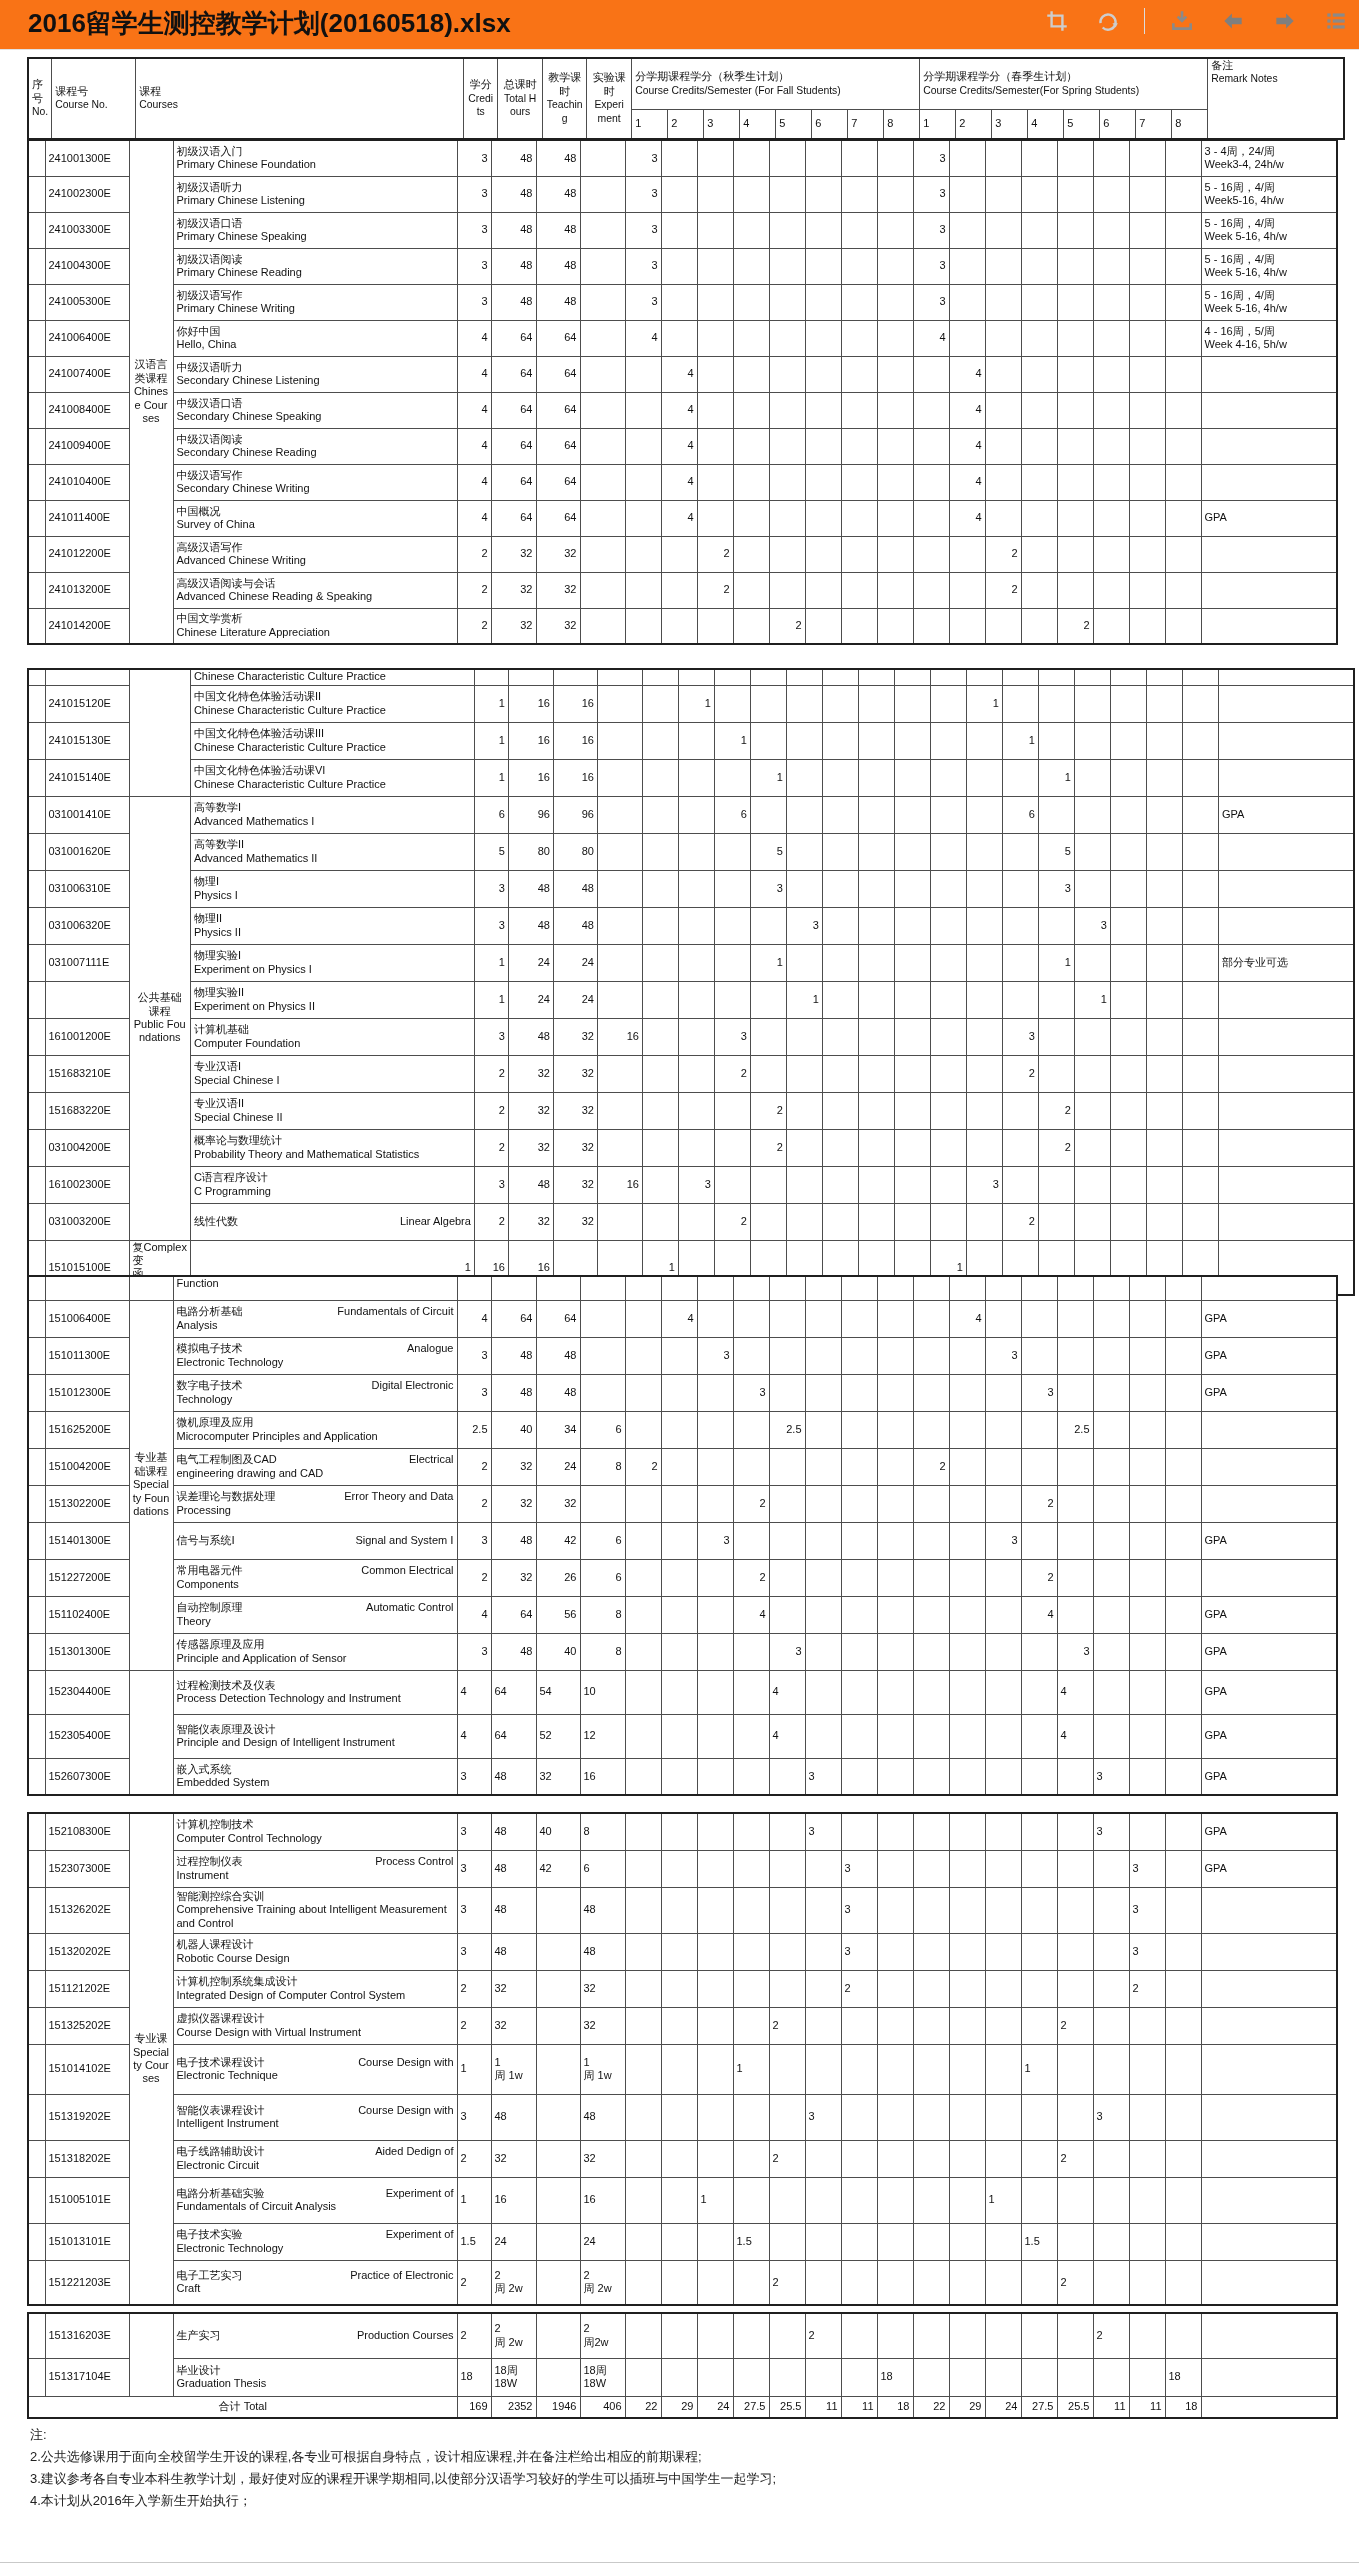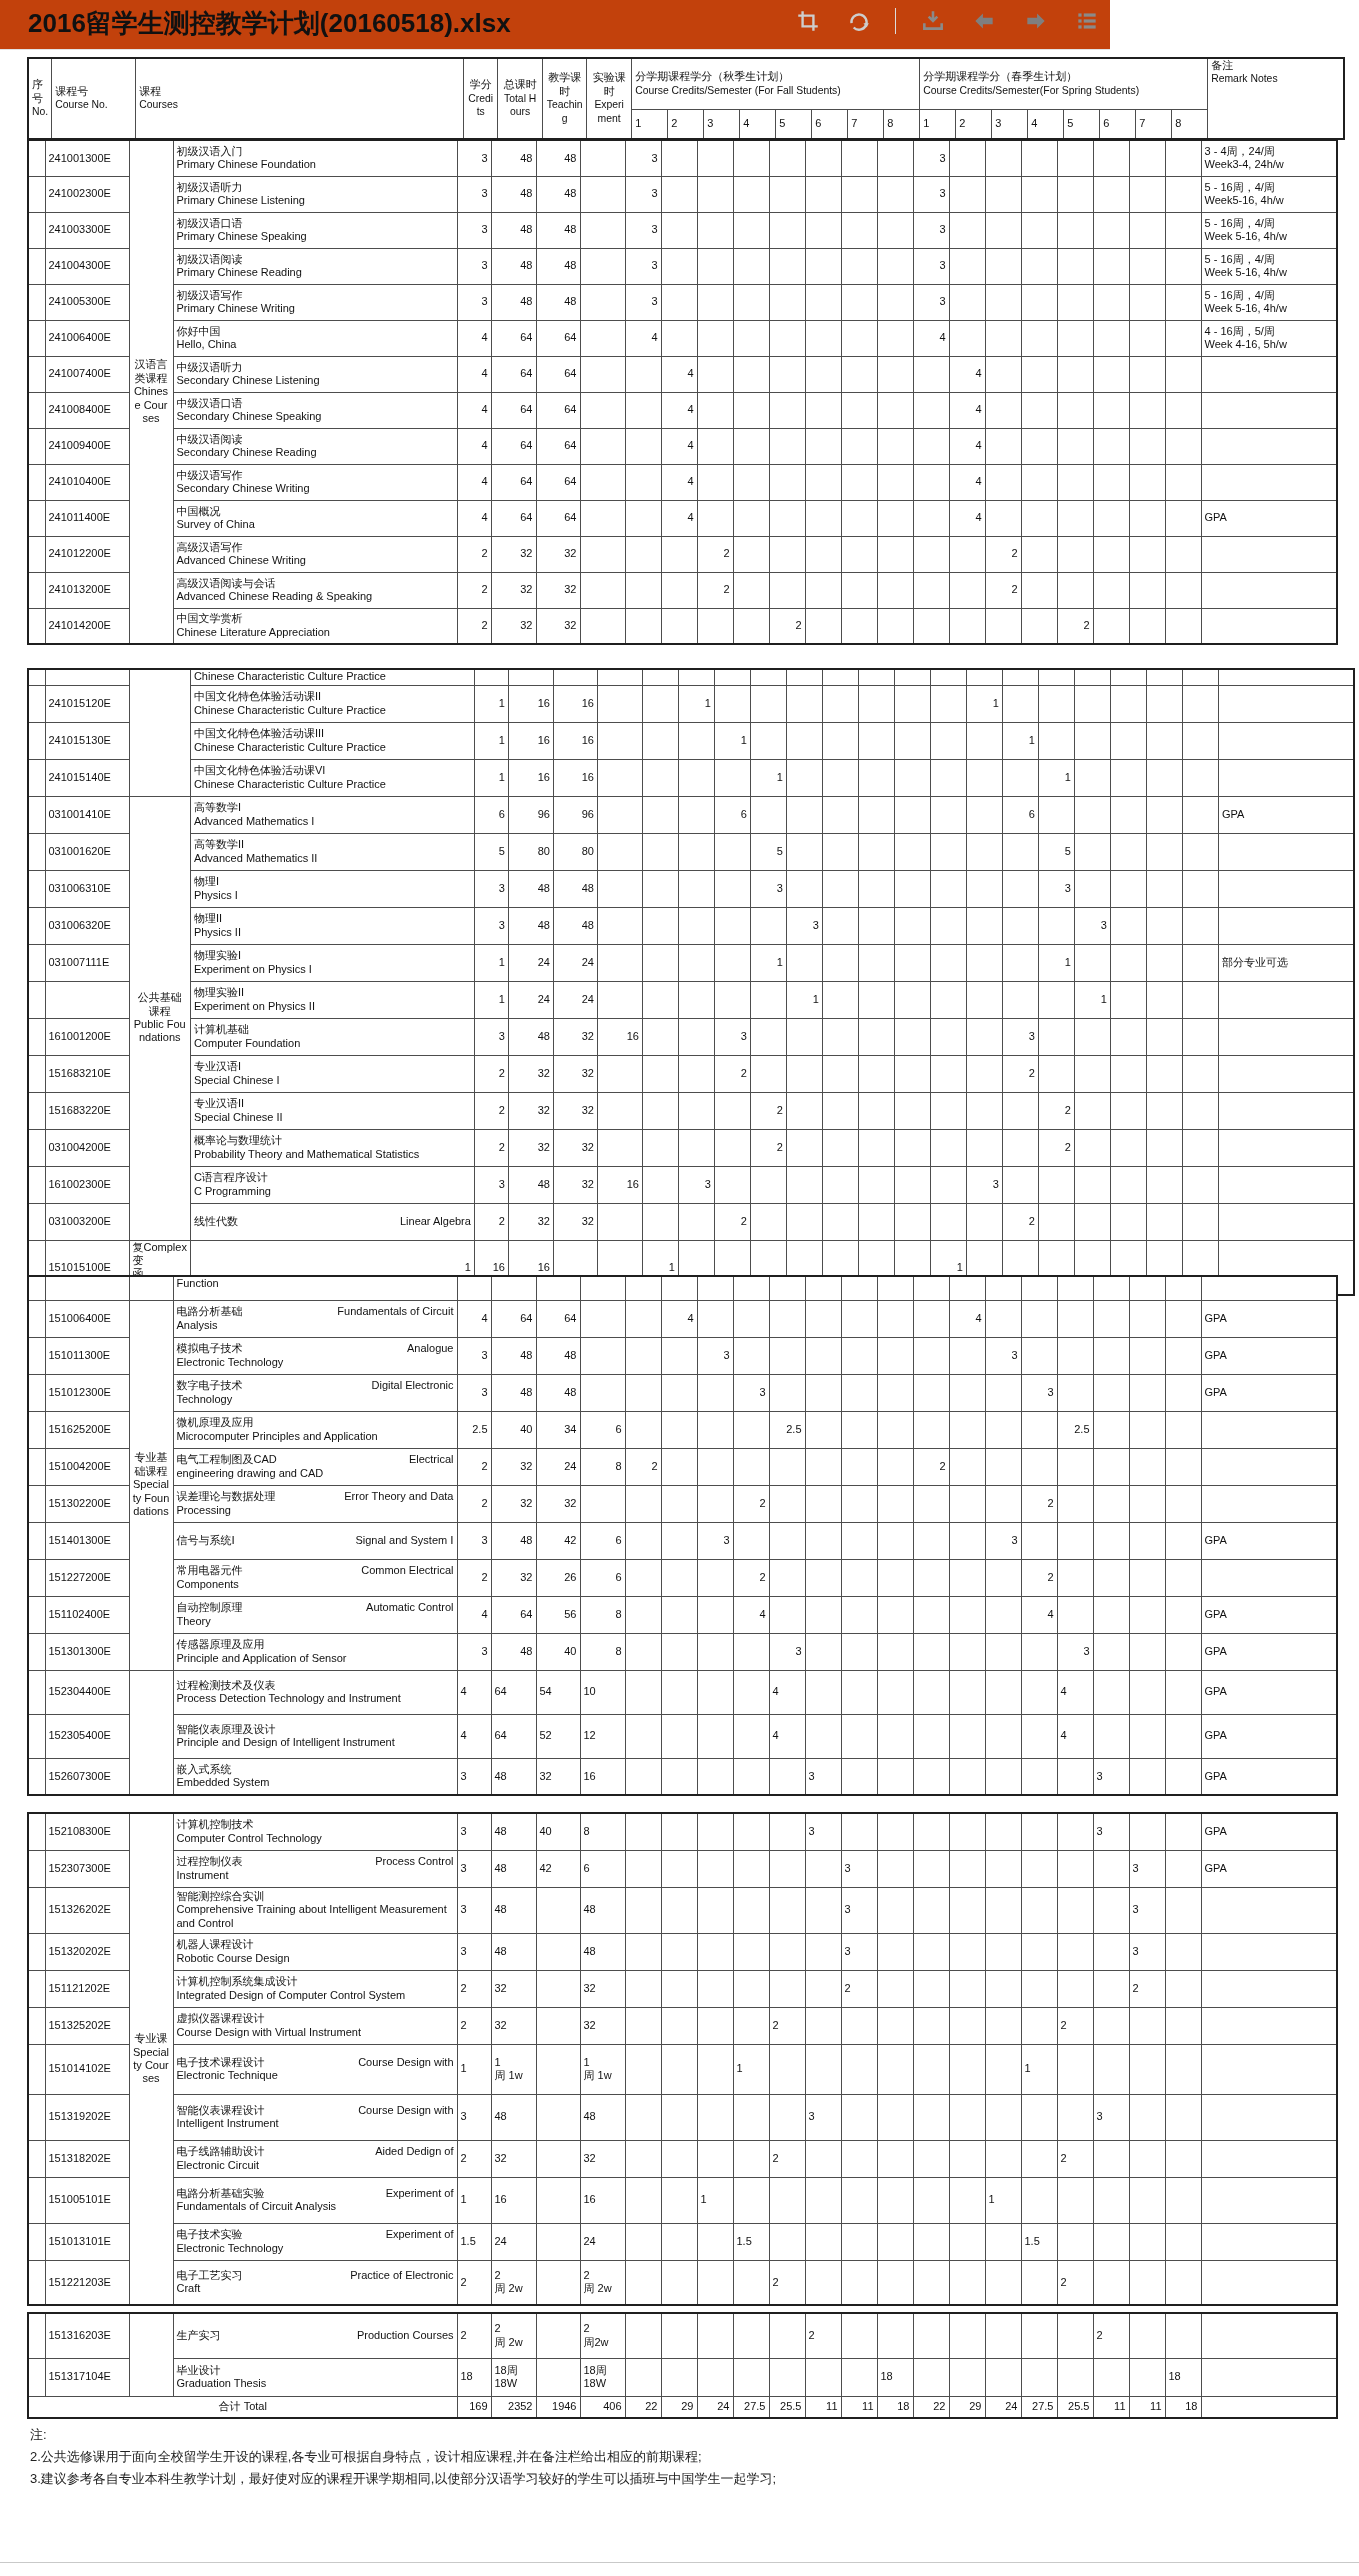--- a/index.html
+++ b/index.html
@@ -1,17 +1,17 @@
 <!DOCTYPE html>
 <html><head>
 <meta charset="utf-8">
 <style>
   html,body{margin:0;padding:0;background:#fff;}
   body{width:1359px;height:2576px;position:relative;font-family:"Liberation Sans","DejaVu Sans",sans-serif;color:#1a1a1a;}
-  .titlebar{position:absolute;left:0;top:0;width:1110px;height:49px;background:#c2410c;border-bottom:1px solid #e2e2e2;}
+  .titlebar{position:absolute;left:0;top:0;width:1359px;height:49px;background:#f97316;border-bottom:1px solid #e2e2e2;}
   .doc-title{position:absolute;left:28px;top:6px;font-size:26px;font-weight:bold;color:#111;letter-spacing:0px;white-space:nowrap;}
   .tb-icons{position:absolute;right:10px;top:8px;display:flex;align-items:center;gap:24px;}
   .tb-icons svg{display:block;}
   .tb-sep{width:1px;height:26px;background:#dcdcdc;}
   .tablepiece{position:absolute;border-collapse:collapse;table-layout:fixed;background:#fff;}
   .tablepiece td,.tablepiece th{border:1px solid #4d4d4d;padding:0 3px;font-size:11px;font-weight:normal;vertical-align:middle;overflow:hidden;line-height:1.22;color:#111;}
   .tablepiece{border:2px solid #1f1f1f;}
   .hd{font-size:11px;text-align:left;vertical-align:middle;}
   .hd .en{font-size:10.4px;}
   .semnum{font-size:10.4px;text-align:left;vertical-align:top;padding-top:0;}
@@ -2095,15 +2095,16 @@
           <td></td>
         </tr>
       </tbody>
     </table>
   </div>
 
 <div class="notes" style="top:2424px">注:</div>
 <div class="notes" style="top:2446px" id="notes-list">
     <div>2.公共选修课用于面向全校留学生开设的课程,各专业可根据自身特点，设计相应课程,并在备注栏给出相应的前期课程;</div>
     <div>3.建议参考各自专业本科生教学计划，最好使对应的课程开课学期相同,以使部分汉语学习较好的学生可以插班与中国学生一起学习;</div>
+    <div>4.本计划从2016年入学新生开始执行；</div>
   </div>
 <div class="hairline-bottom"></div>
 
 
 </body></html>

